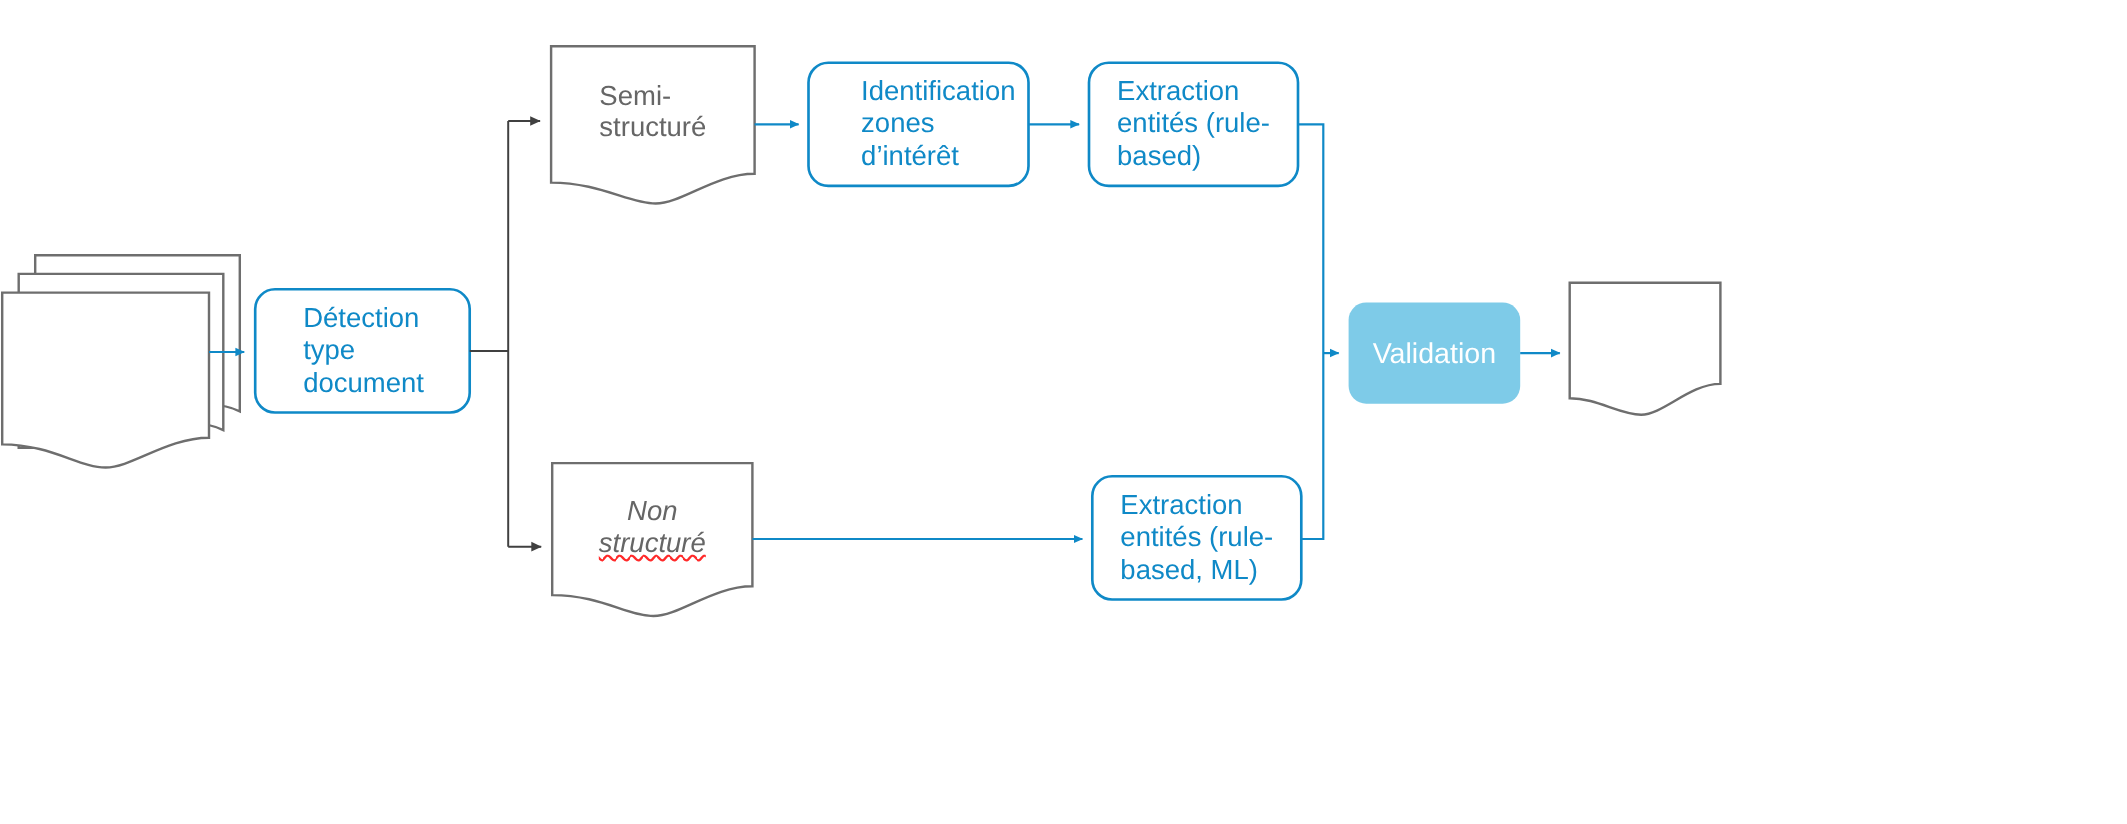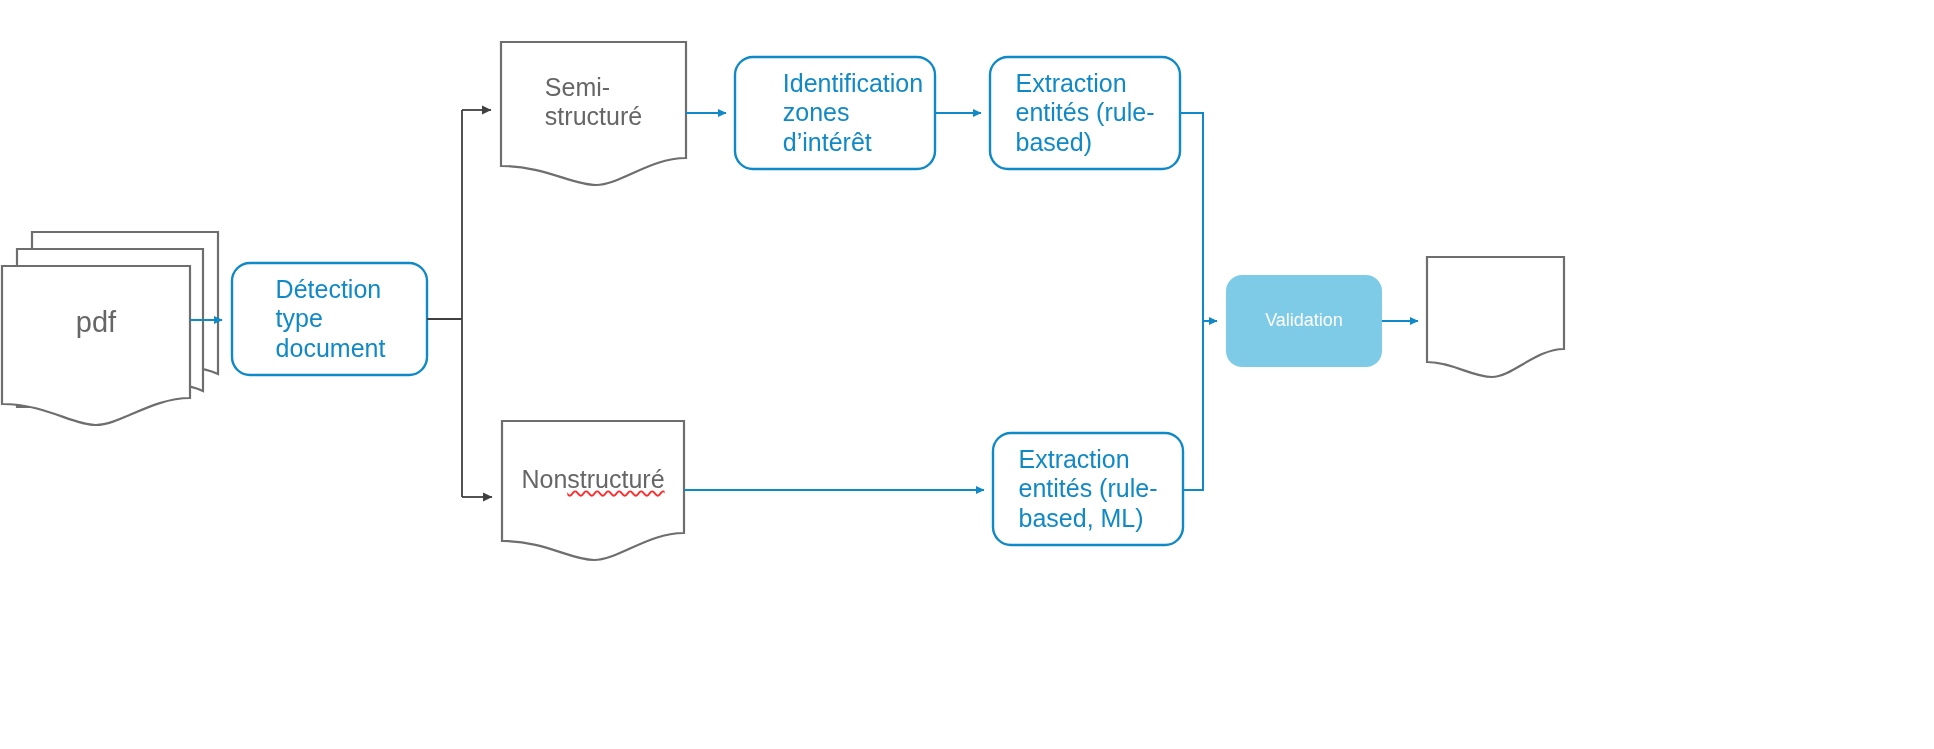--- a/index.html
+++ b/index.html
@@ -88,47 +88,46 @@
 
     <path d="M1180,113 L1203,113 L1203,321" fill="none" stroke="#0f89c7" stroke-width="2"></path>
 
     <path d="M1183,490 L1203,490 L1203,321" fill="none" stroke="#0f89c7" stroke-width="2"></path>
 
     <path d="M1203,321 L1217,321" fill="none" stroke="#0f89c7" stroke-width="2" marker-end="url(#arrowBlue)"></path>
 
     <path d="M1382,321 L1418,321" fill="none" stroke="#0f89c7" stroke-width="2" marker-end="url(#arrowBlue)"></path>
   </svg>
 
-  <div class="node-label lbl-gray" style="left:2px;top:292px;width:188px;height:60px;font-size:29px;">pdf</div>
 
   <div class="node-label lbl-blue" style="left:232px;top:263px;width:197px;height:112px;font-size:25px;">Détection
 type
 document</div>
 
   <div class="node-label lbl-gray" style="left:501px;top:52px;width:185px;height:100px;font-size:25px;">Semi-
 structuré</div>
 
   <div class="node-label lbl-blue" style="left:735px;top:57px;width:236px;height:112px;font-size:25px;border-radius:28px;">Identification
 zones
 d’intérêt</div>
 
   <div class="node-label lbl-blue" style="left:990px;top:57px;width:190px;height:112px;font-size:25px;">Extraction
 entités (rule-
 based)</div>
 
-  <div class="node-label lbl-gray" style="left:502px;top:432px;width:182px;height:96px;font-size:25px;flex-direction:row;">
+  <div class="node-label lbl-gray" style="left:502px;top:432px;width:182px;height:96px;font-size:25px;flex-direction:column;font-style:italic;">
     <span>Non</span>
     <span class="spell">structuré</span>
   </div>
 
   <div class="node-label lbl-blue" style="left:993px;top:433px;width:190px;height:112px;font-size:25px;">Extraction
 entités (rule-
 based, ML)</div>
 
-  <div class="node-label lbl-white" style="left:1226px;top:275px;width:156px;height:92px;font-size:18px;">Validation</div>
+  <div class="node-label lbl-white" style="left:1226px;top:275px;width:156px;height:92px;font-size:26px;">Validation</div>
 
 
   <div class="hit" style="left:2px;top:232px;width:216px;height:195px;"></div>
   <div class="hit" style="left:232px;top:263px;width:195px;height:112px;"></div>
   <div class="hit" style="left:501px;top:42px;width:185px;height:143px;"></div>
   <div class="hit" style="left:735px;top:57px;width:200px;height:112px;"></div>
   <div class="hit" style="left:990px;top:57px;width:190px;height:112px;"></div>
   <div class="hit" style="left:502px;top:421px;width:182px;height:139px;"></div>
   <div class="hit" style="left:993px;top:433px;width:190px;height:112px;"></div>
   <div class="hit" style="left:1226px;top:275px;width:156px;height:92px;"></div>

